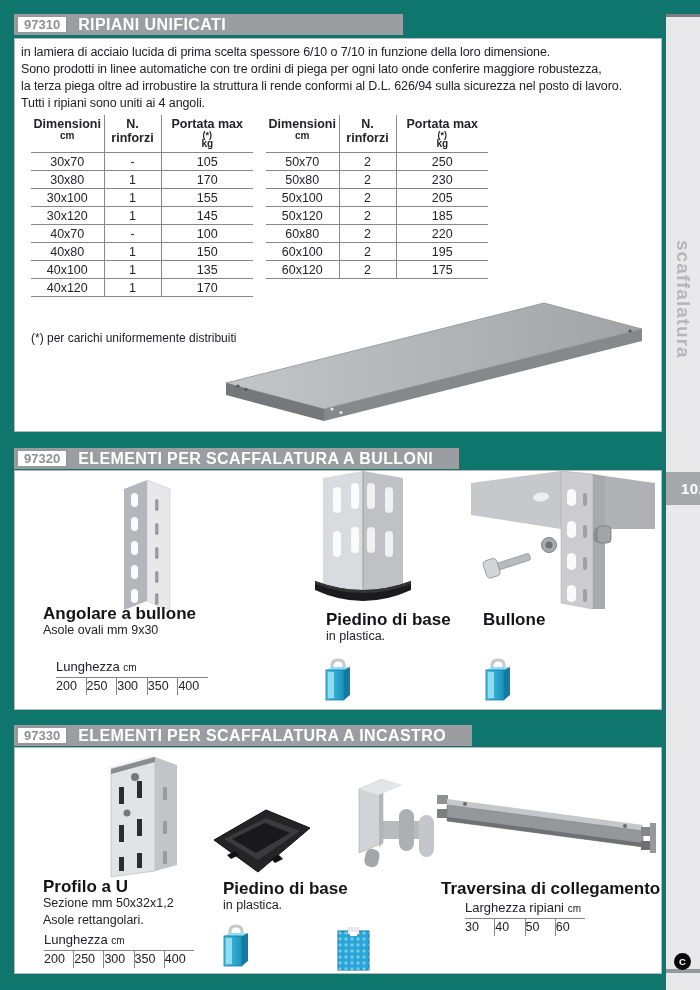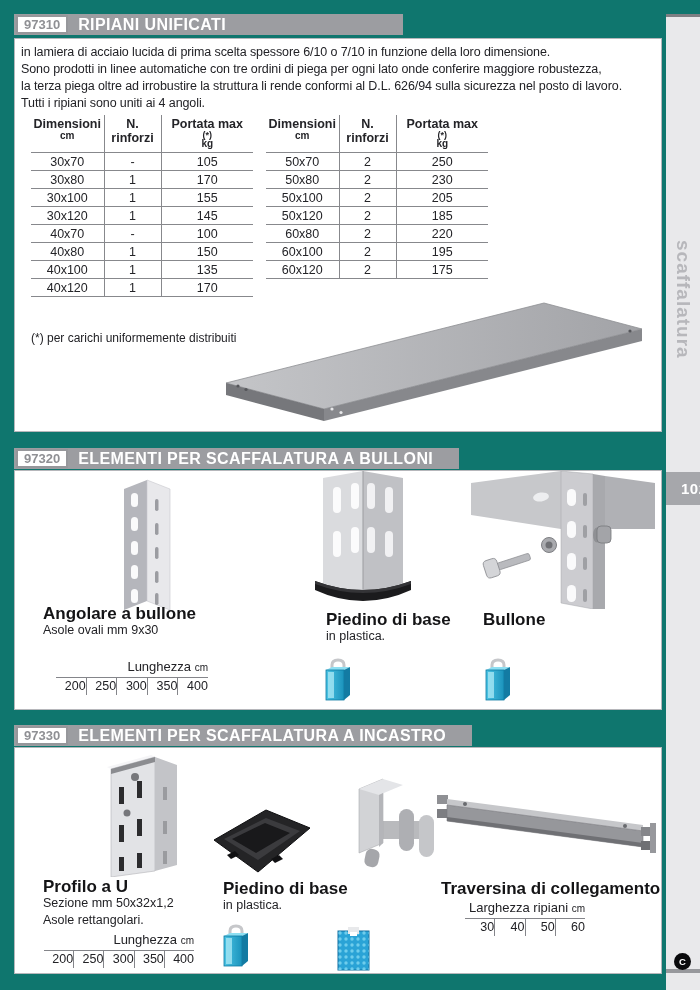--- a/index.html
+++ b/index.html
@@ -30,21 +30,21 @@
            border-bottom:1px solid #87888c;}
   .spec th:nth-child(2),.spec td:nth-child(2){border-left:1px solid #87888c;border-right:1px solid #87888c;}
   .thsub{font-size:10px;line-height:10px;}
   .thsub2{font-size:9px;line-height:8px;}
 
   
   .product-text{position:absolute;}
   .pname{font-size:17px;font-weight:700;color:#141416;line-height:17px;}
   .pline{font-size:12.5px;color:#222226;line-height:16.5px;}
 
-  .size-table{position:absolute;text-align:right;color:#222226;}
+  .size-table{position:absolute;text-align:left;color:#222226;}
   .size-label{font-size:13px;padding-bottom:2px;line-height:15px;}
   .size-label .unit{font-size:10px;}
   .size-cells{display:flex;border-top:1.5px solid #84858a;}
   .size-cell{flex:1;font-size:12.5px;line-height:17px;border-left:1px solid #84858a;}
   .size-cell:first-child{border-left:none;}
 
   .art{position:absolute;}
 
   
   .sidebar{position:absolute;left:666px;top:14px;width:34px;height:976px;background:#e9e9eb;}

